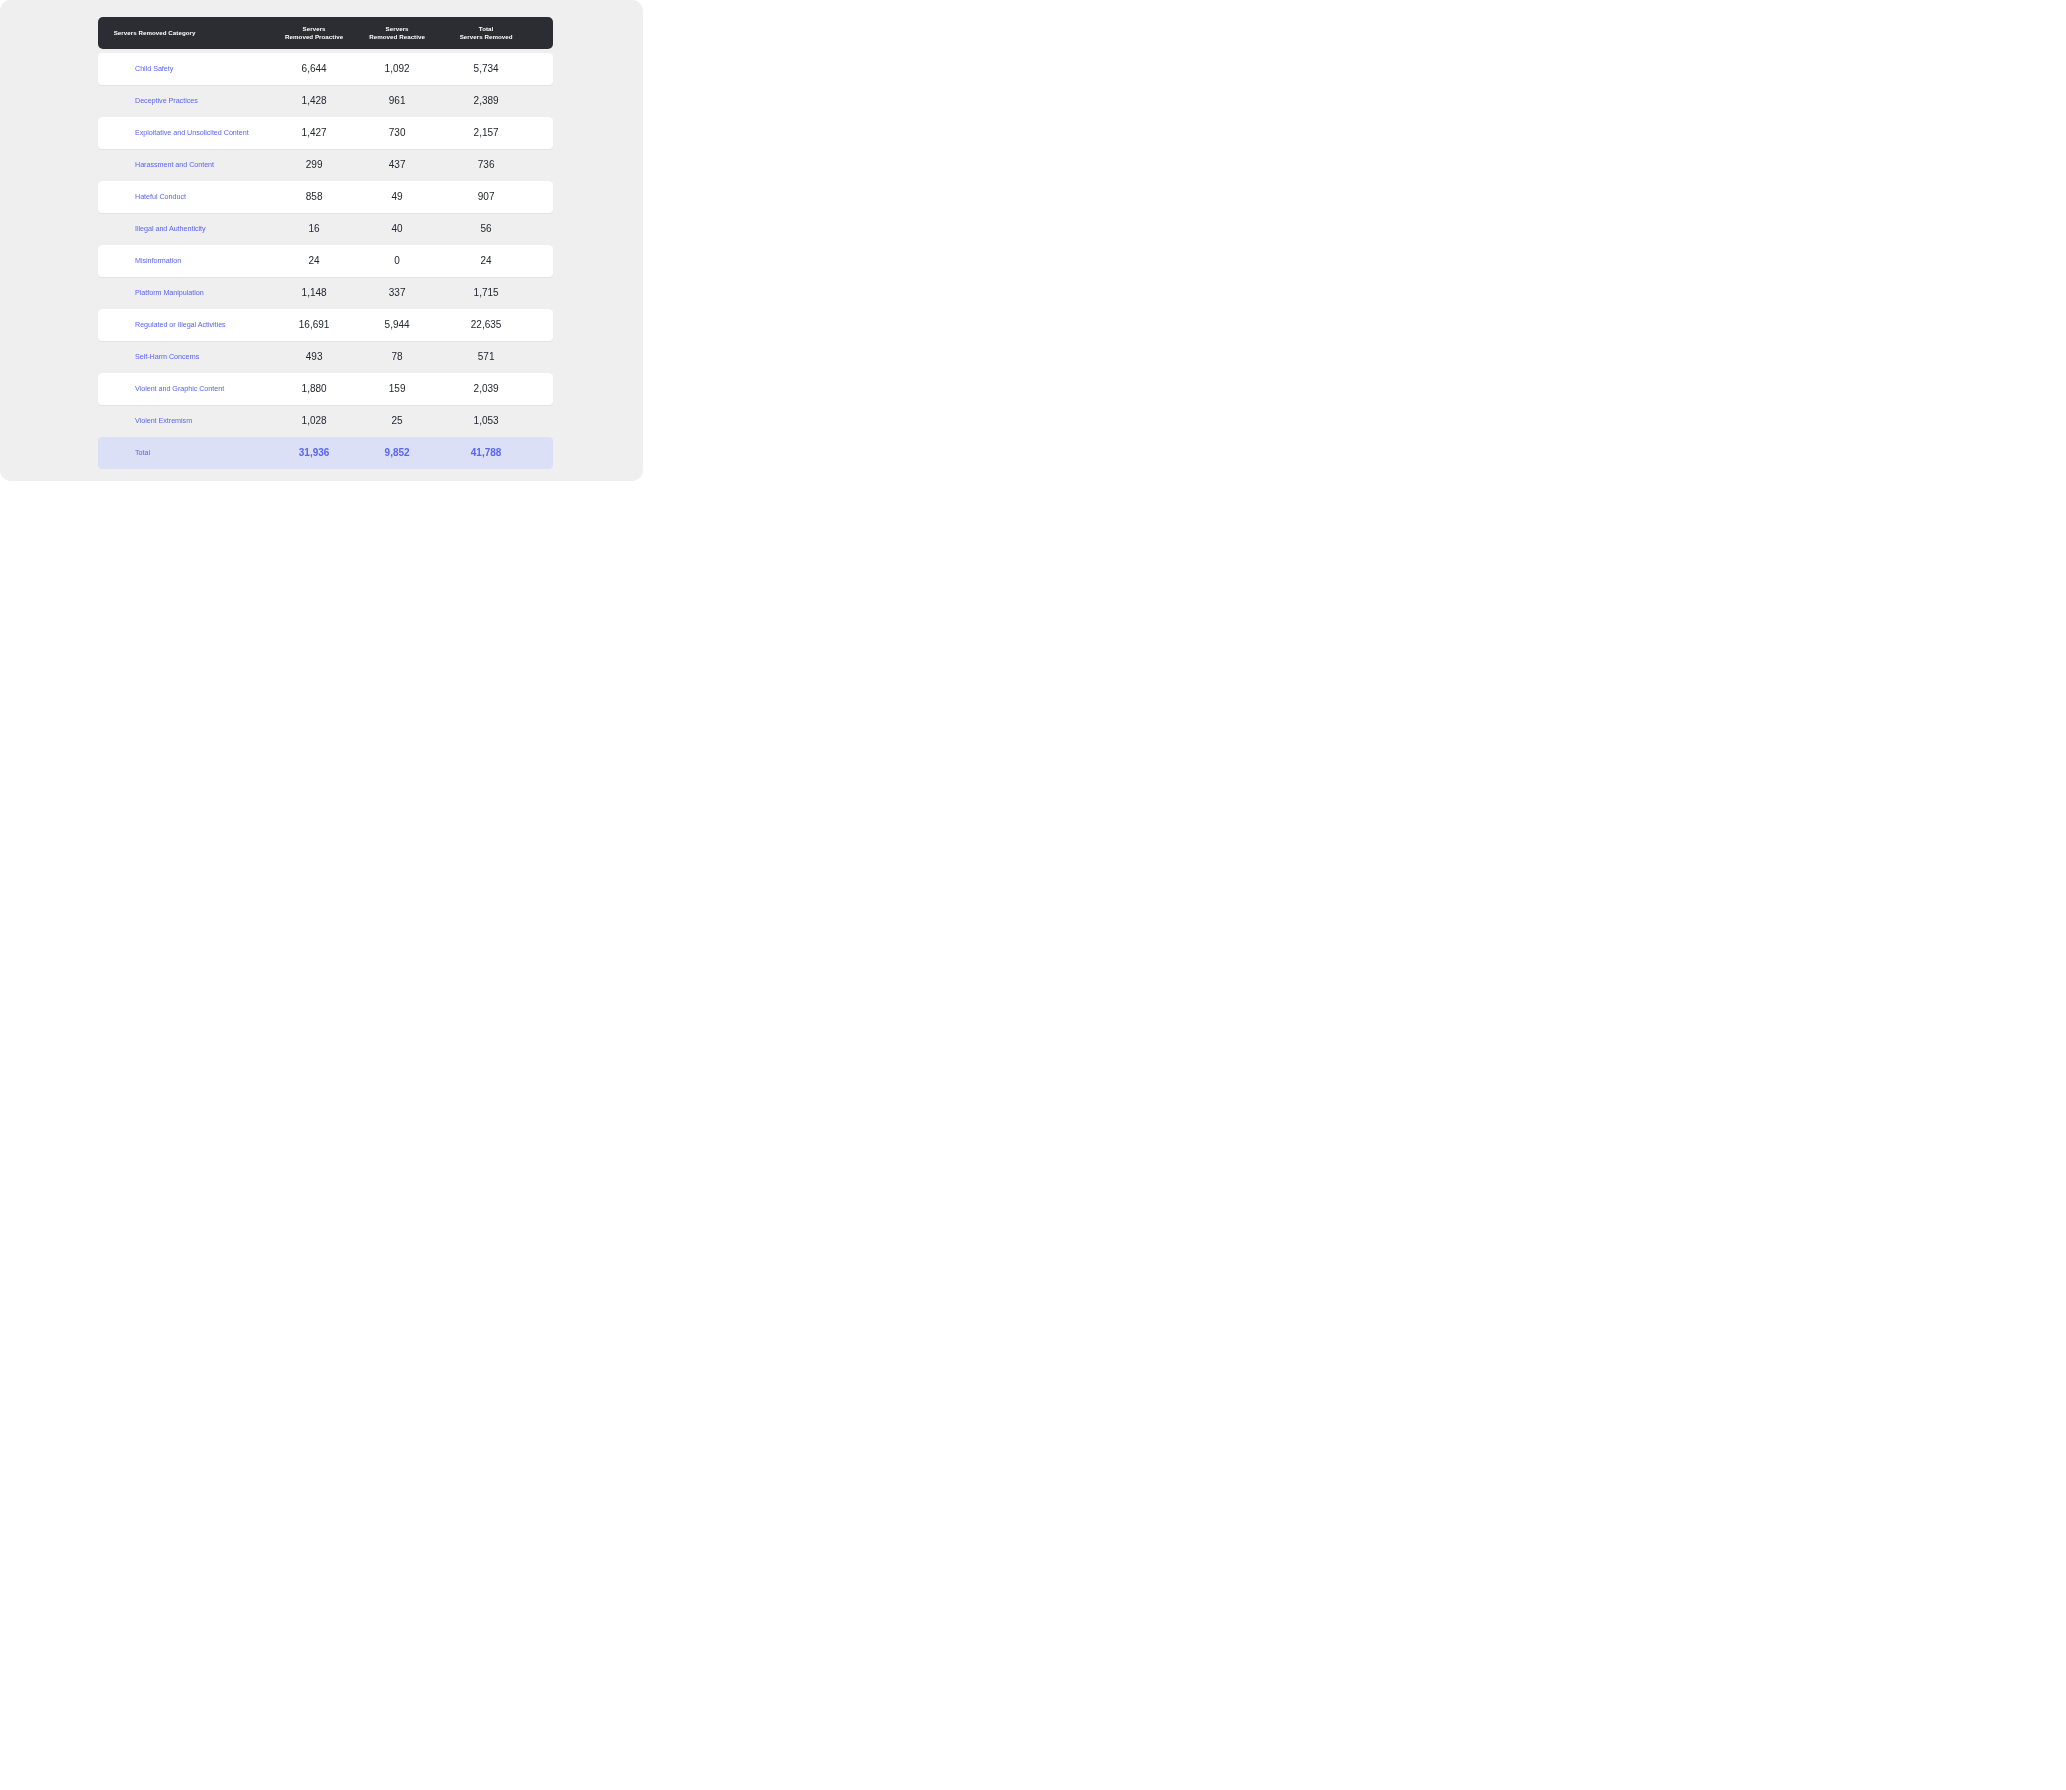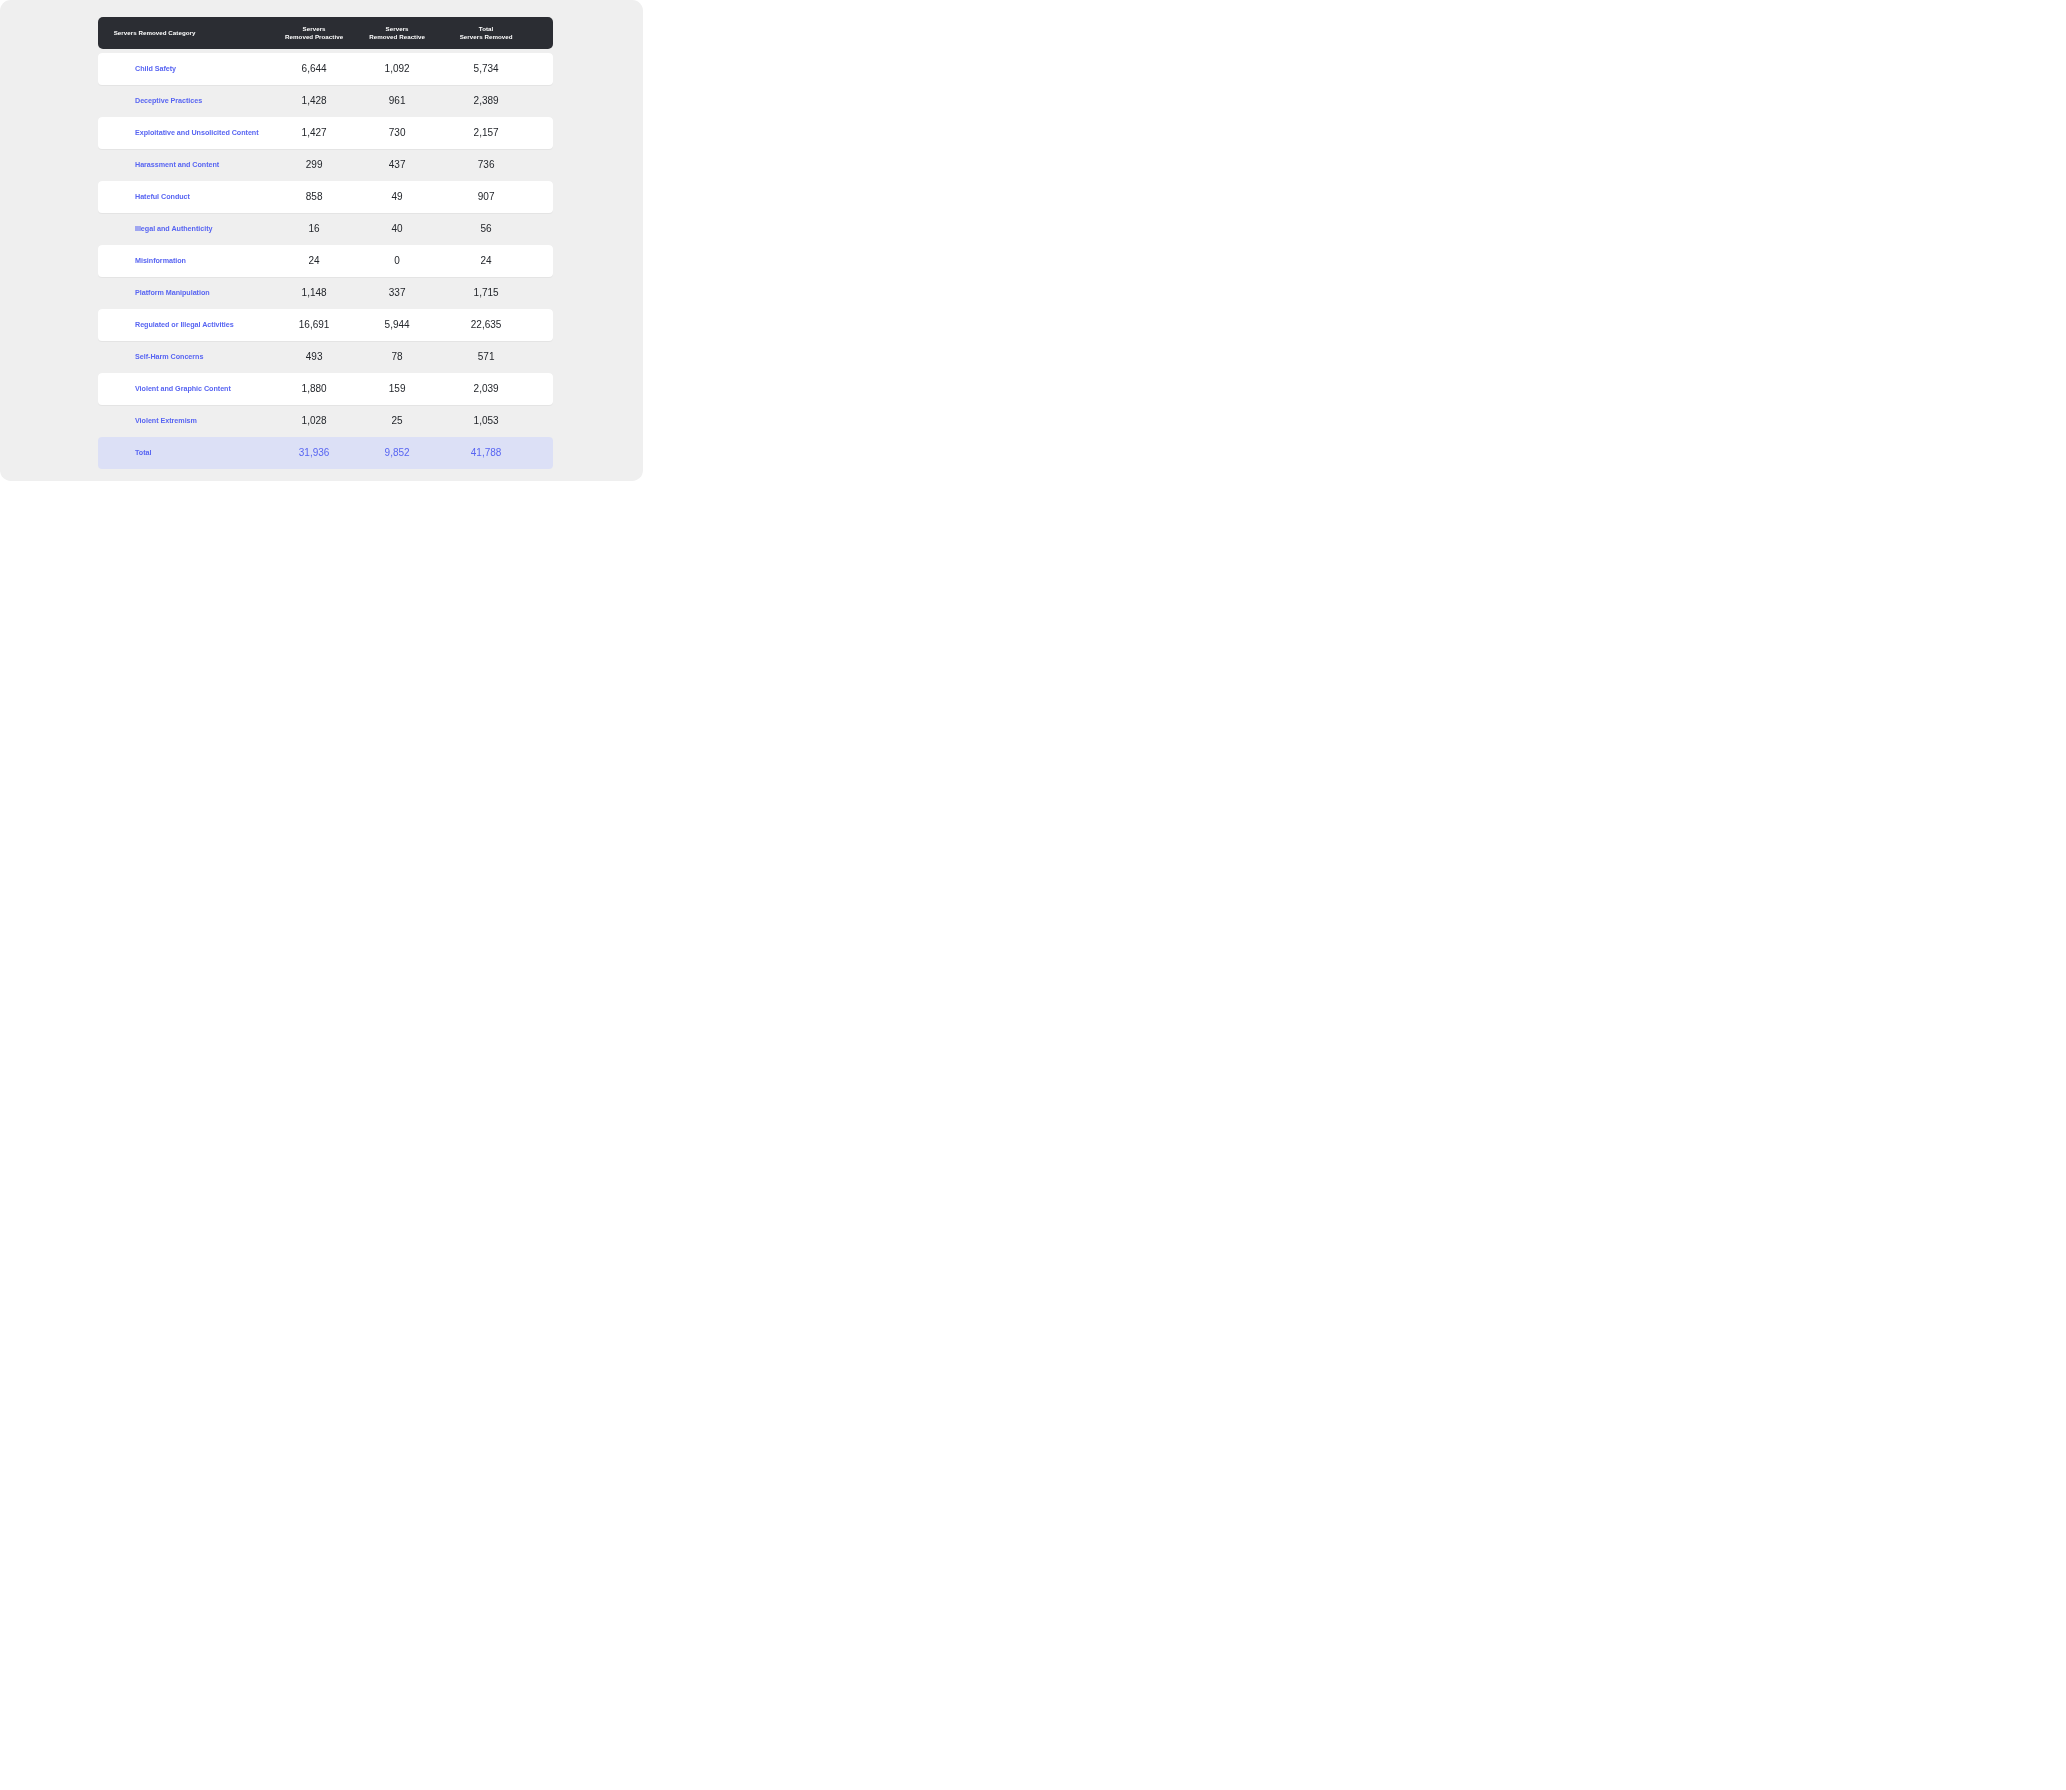--- a/index.html
+++ b/index.html
@@ -41,30 +41,30 @@
   .row{
     display:flex;align-items:center;
     height:32px;padding-right:19.4px;
   }
   .row.card{
     background:var(--row-card-bg);
     border-radius:4.1px;
     box-shadow:0 0.4px 0.8px rgba(35,38,43,0.05);
   }
   .row .cat{
-    font-size:7.2px;font-weight:700;color:var(--accent);
+    font-size:7.2px;font-weight:400;color:var(--accent);
     letter-spacing:-0.04px;
     white-space:nowrap;overflow:hidden;text-overflow:ellipsis;padding-left:37px;
   }
   .row .num{font-size:10px;font-weight:400;color:var(--number-text);}
   .row.total{
     background:var(--total-bg);
     border-radius:4.1px;
   }
-  .row.total .num{color:var(--accent);font-weight:400;}
+  .row.total .num{color:var(--accent);font-weight:700;}
 </style>
 </head>
 <body>
 
 <div class="canvas">
   <div class="table">
 
     <div class="thead">
       <div class="col-cat hdr">Servers Removed Category</div>
       <div class="col-num hdr">

